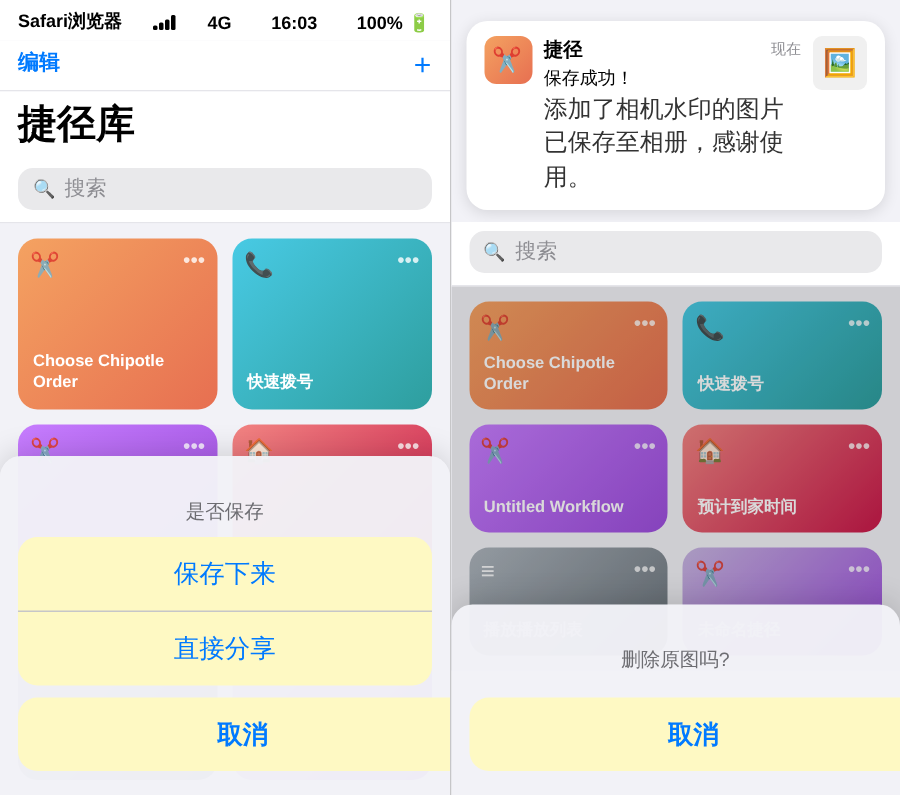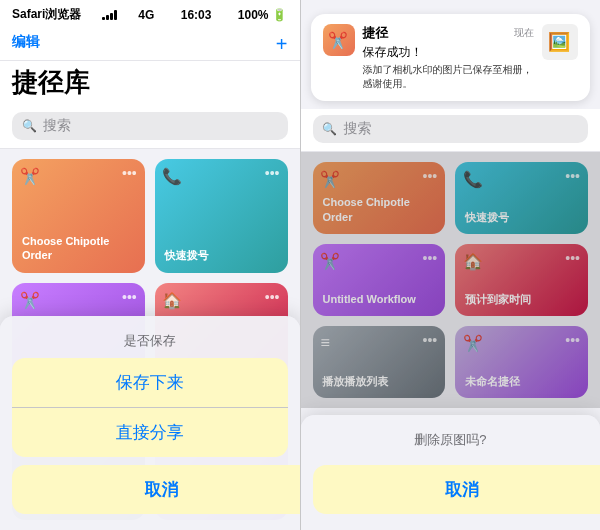--- a/index.html
+++ b/index.html
@@ -137,21 +137,21 @@
 
     
     .action-sheet {
       position: absolute;
       bottom: 0;
       left: 0;
       right: 0;
       background: rgba(242,242,247,0.97);
       border-top-left-radius: 14px;
       border-top-right-radius: 14px;
-      padding: 12px 0 16px;
+      padding: 24px 0 16px;
       box-shadow: 0 -2px 20px rgba(0,0,0,0.15);
     }
     .action-title {
       text-align: center;
       font-size: 13px;
       color: #6d6d72;
       padding: 4px 0 8px;
     }
     .action-divider {
       height: 1px;
@@ -207,21 +207,21 @@
       flex-shrink: 0;
     }
     .notif-content { flex: 1; }
     .notif-title {
       font-size: 12px;
       font-weight: 400;
       color: #000;
       margin-bottom: 2px;
     }
     .notif-body {
-      font-size: 10px;
+      font-size: 16px;
       color: #333;
       line-height: 1.4;
     }
     .notif-time {
       font-size: 10px;
       color: #8e8e93;
     }
     .notif-thumb {
       width: 36px;
       height: 36px;

